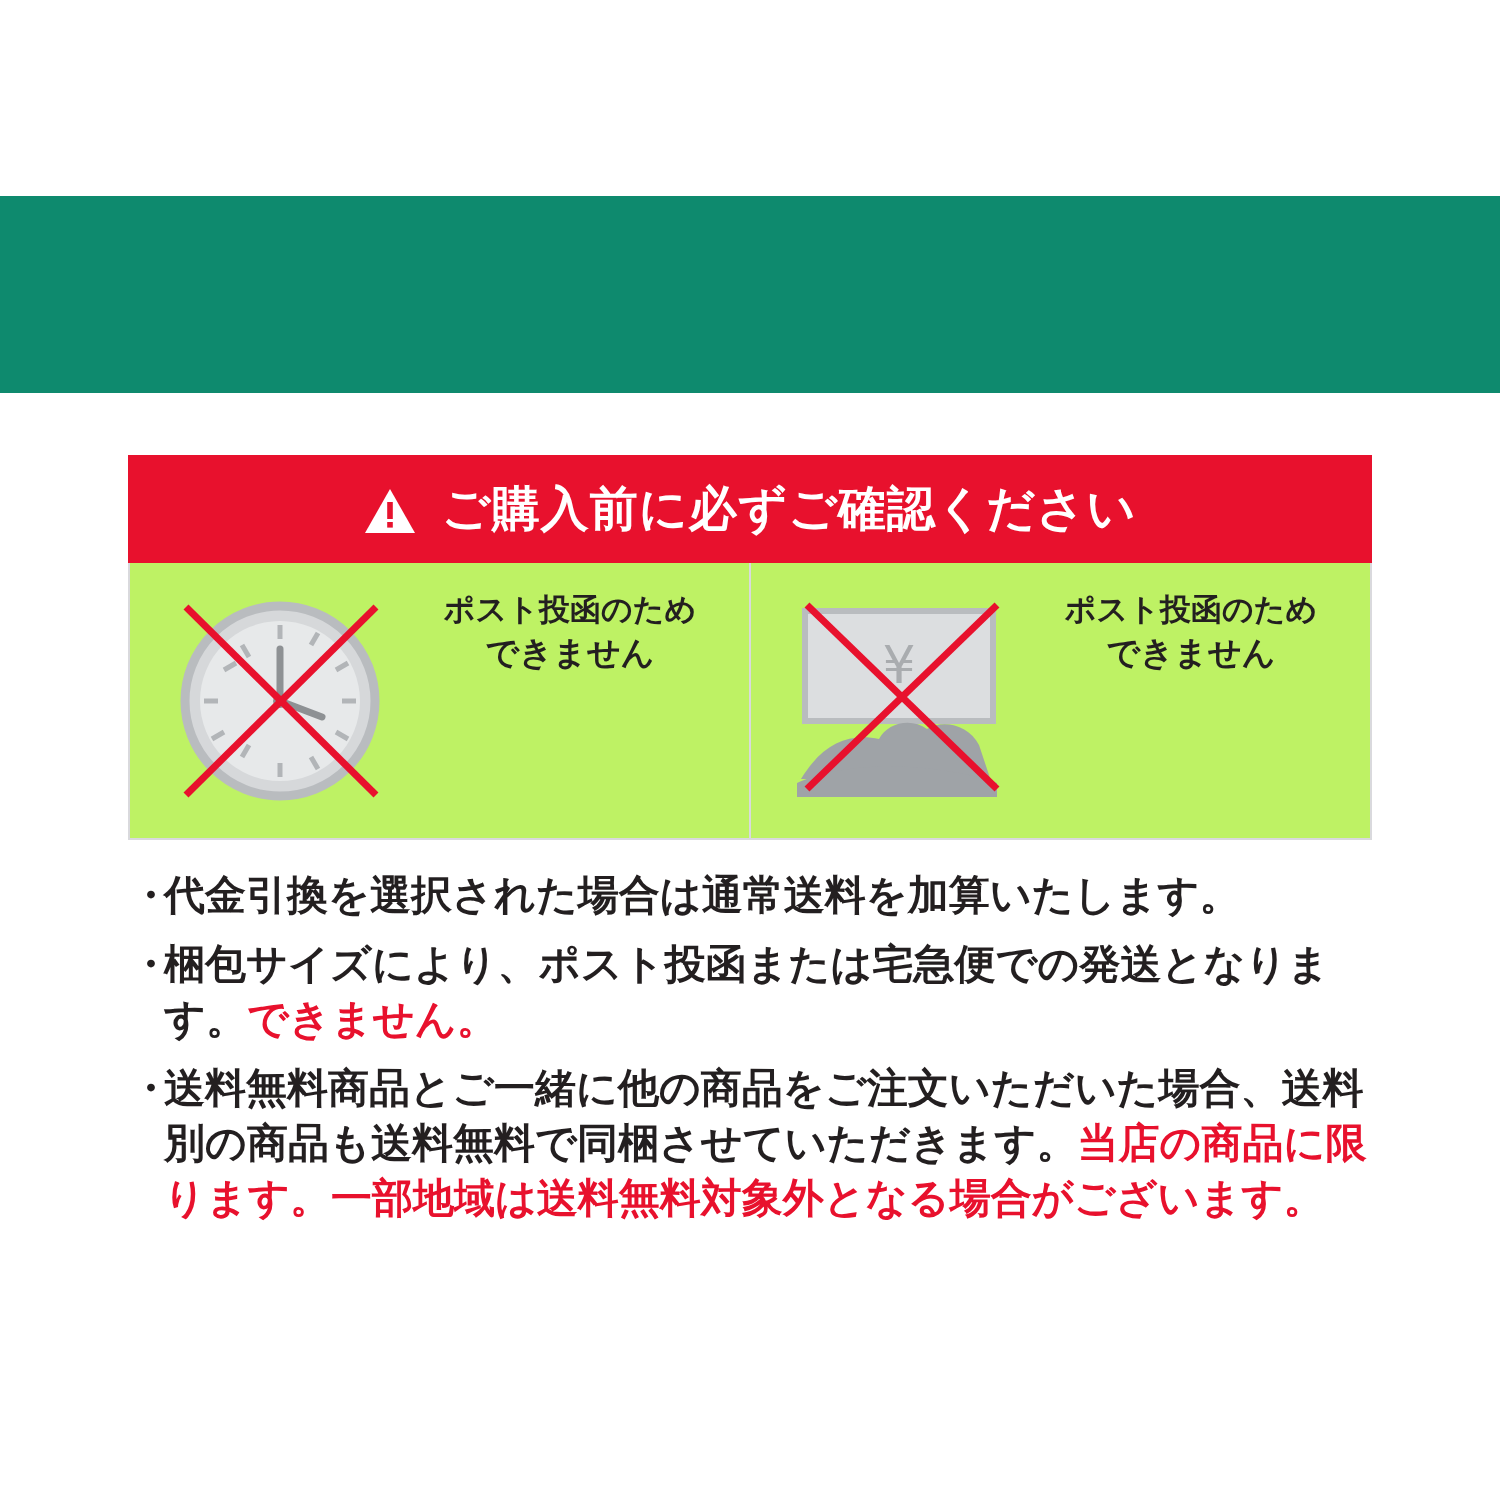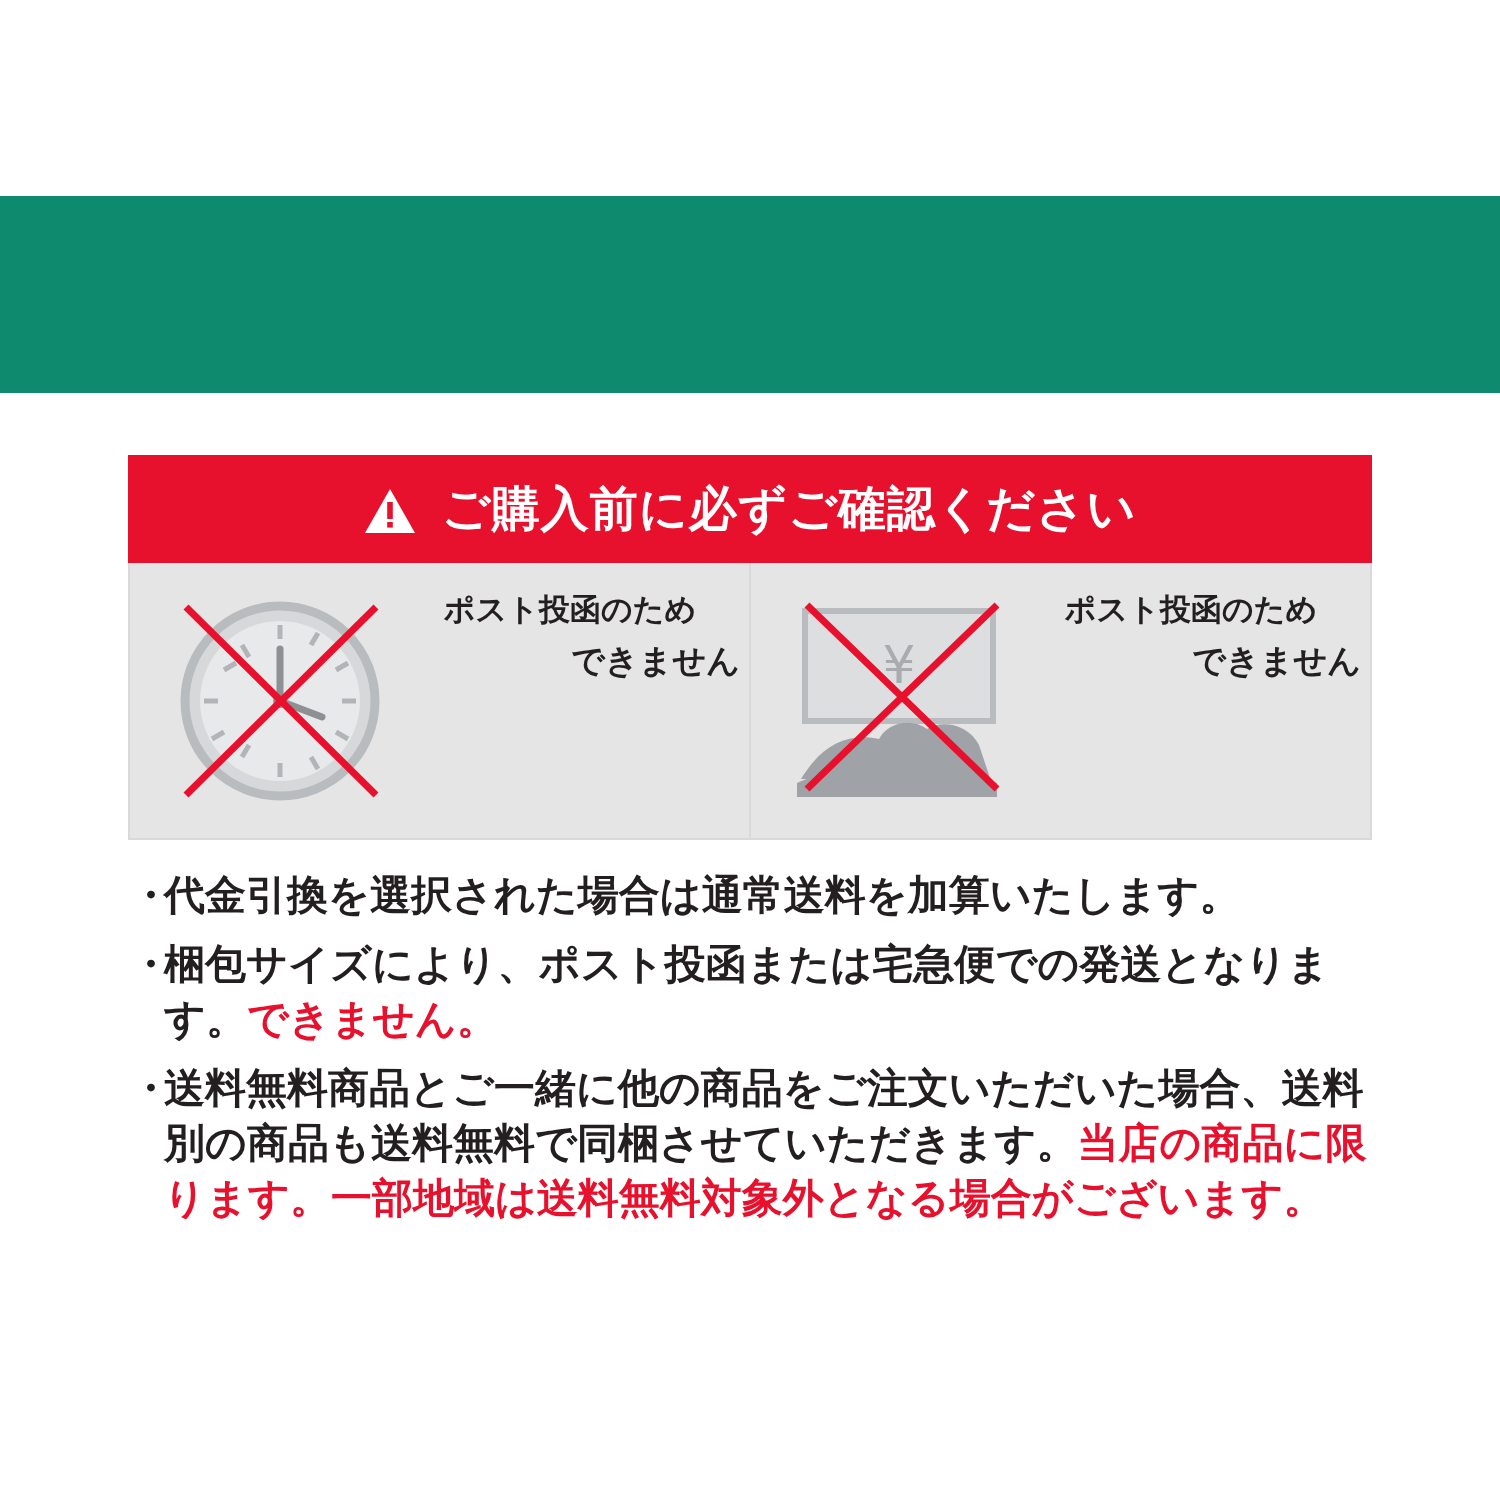--- a/index.html
+++ b/index.html
@@ -63,21 +63,21 @@
 
   
   .warn-box {
     position: absolute;
     left: 128px;
     top: 455px;
     width: 1244px;
     height: 385px;
     box-sizing: border-box;
     border: 2px solid #d9d9dd;
-    background: #e5e5e5;
+    background: #bef264;
   }
   .warn-head {
     position: absolute;
     left: -2px;
     top: -2px;
     width: 1244px;
     height: 108px;
     background: #e8112d;
     display: flex;
     align-items: center;
@@ -141,22 +141,21 @@
     font-weight: bold;
     white-space: nowrap;
     margin-top: 10px;
     letter-spacing: 1px;
   }
   .cell-text .small-bottom {
     font-size: 33px;
     color: #231f20;
     font-weight: bold;
     white-space: nowrap;
-    margin-top: 8px;
-    text-align: right;
+    margin-top: 0;
   }
 
   
   .notes {
     position: absolute;
     left: 130px;
     top: 868px;
     width: 1250px;
   }
   .note {

